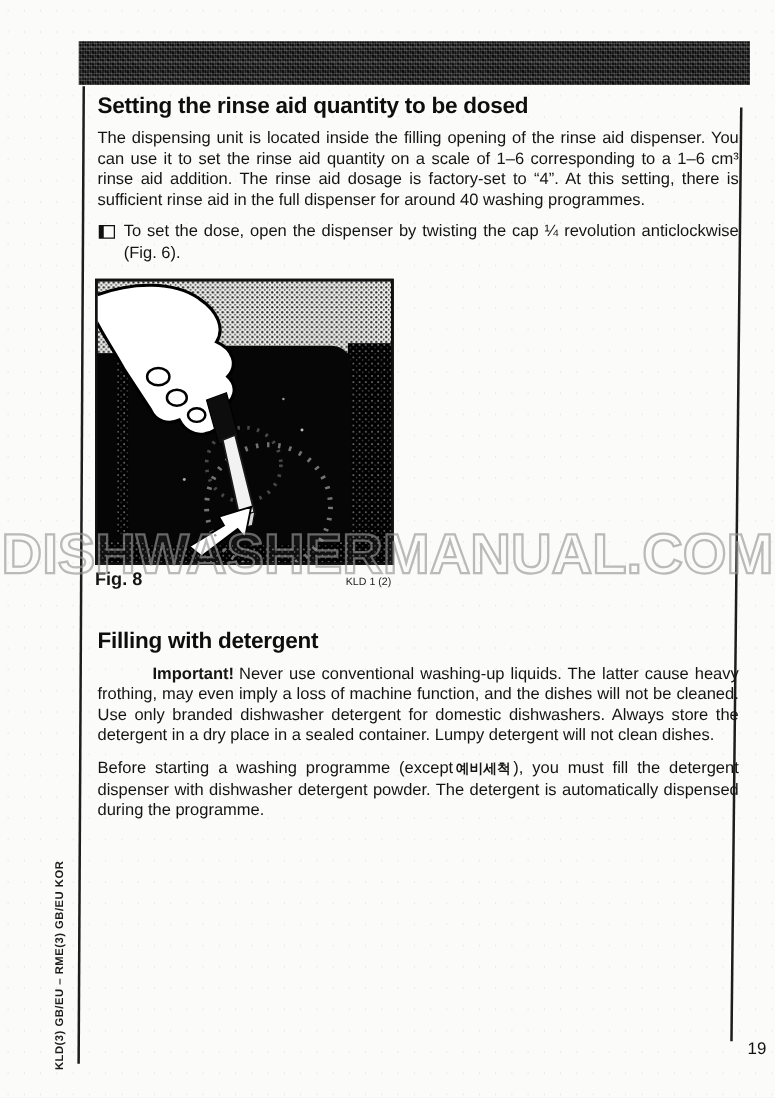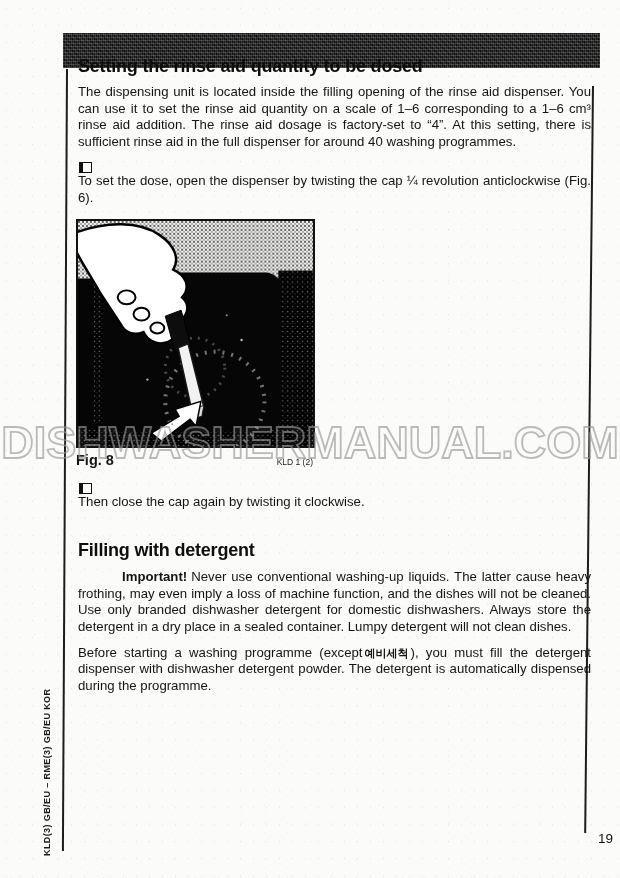--- a/index.html
+++ b/index.html
@@ -29,36 +29,36 @@
   }
   .rule-left{
     position:absolute;left:66px;top:69px;width:2px;height:782px;
     background:#1d1d1d;transform-origin:top center;transform:rotate(0.3deg);
   }
   .rule-right{
     position:absolute;left:592px;top:86px;width:2px;height:747px;
     background:#1d1d1d;transform-origin:top center;transform:rotate(0.6deg);
   }
   .content{
-    position:absolute;left:78px;top:56px;width:513px;
+    position:absolute;left:78px;top:74px;width:513px;
   }
   h1,h2{
     font-size:18px;font-weight:bold;letter-spacing:-0.2px;
     margin:0 0 7px 0;color:#0e0e0e;
   }
   h2{margin-bottom:8px;margin-top:24px;}
   p{
     font-size:13.2px;line-height:16.6px;margin:0 0 9px 0;
     text-align:justify;
   }
   .bullets{margin:3px 0 12px 0;}
   .bullets.after{margin:6px 0 30px 0;}
   .bullet-item{
     display:flex;align-items:flex-start;
-    font-size:13.2px;line-height:16.6px;flex-direction:column;
+    font-size:13.2px;line-height:16.6px;
   }
   .bullet-item .txt{flex:1;text-align:justify;}
   .bullet-box{
     flex:0 0 auto;width:8px;height:9px;margin:3px 7px 0 1px;
     border:1.6px solid #111;border-left-width:4px;
     display:inline-block;
   }
   figure{margin:10px 0 12px -2px;width:278px;}
   .photo{
     width:235px;height:225px;border:2px solid #111;background:#060606;
@@ -153,24 +153,20 @@
           <circle cx="95" cy="205" r="1" fill="#999"></circle>
         </svg>
       </div>
       <div class="caption-row">
         <span class="fig-label">Fig. 8</span>
         <span class="fig-credit">KLD 1 (2)</span>
       </div>
     </figure>
 
     <div class="bullets after">
-      <div class="bullet-item">
-        <span class="bullet-box"></span>
-        <div class="txt">Then close the cap again by twisting it clockwise.</div>
-      </div>
     </div>
 
     <h2>Filling with detergent</h2>
 
     <p><span class="imp">Important!</span><span>Never use conventional washing-up liquids. The latter cause heavy frothing, may even imply a loss of machine function, and the dishes will not be cleaned. Use only branded dishwasher detergent for domestic dishwashers. Always store the detergent in a dry place in a sealed container. Lumpy detergent will not clean dishes.</span></p>
 
     <p><span>Before starting a washing programme (except</span><span class="korean">예비세척</span><span>), you must fill the detergent dispenser with dishwasher detergent powder. The detergent is automatically di­spensed during the programme.</span></p>
 
   </div>
 

